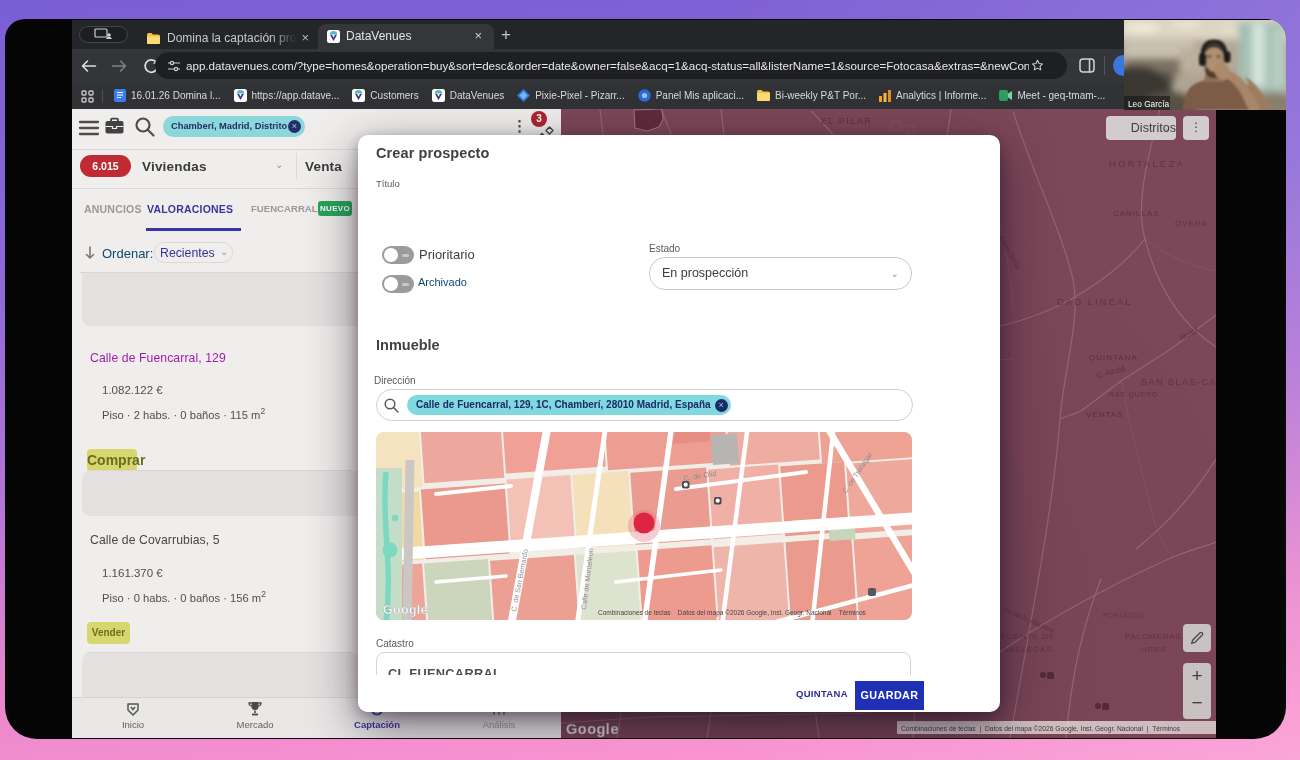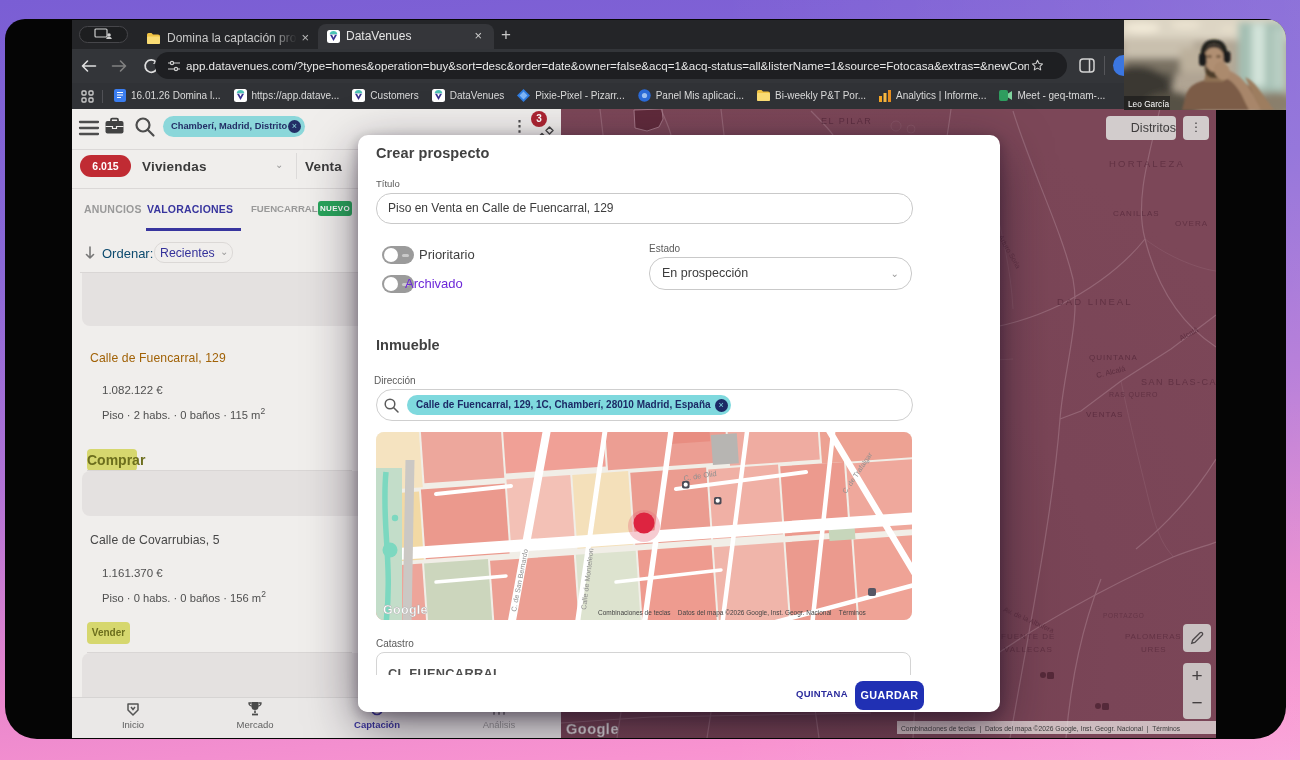--- a/index.html
+++ b/index.html
@@ -176,21 +176,21 @@
             <path d="M6 1v11M6 12l-3.5-3.5M6 12l3.5-3.5" stroke="#787878" stroke-width="1.6" fill="none" stroke-linecap="round"></path>
           </svg>
   <div style="position:absolute;left:30px;top:137px;font-size:13px;color:#0c4a6e">Ordenar:</div>
   <div style="position:absolute;left:82px;top:133px;width:79px;height:21px;border:1px solid #dbd8d6;border-radius:10px"></div>
   <div style="position:absolute;left:88px;top:137px;font-size:12.3px;font-weight:normal;color:#34319a">Recientes</div>
   <div style="position:absolute;left:148px;top:137px;color:#9a9a9a;font-size:10px">⌄</div>
   <div style="position:absolute;left:8px;top:163px;width:481px;height:1px;background:#d9d6d5"></div>
 
   <div style="position:absolute;left:10px;top:164px;width:398px;height:53px;background:#e4e1e0;border-radius:0 0 8px 8px"></div>
 
-  <div style="position:absolute;left:18px;top:242px;font-size:12.2px;color:#a16207;letter-spacing:.1px">Calle de Fuencarral, 129</div>
+  <div style="position:absolute;left:18px;top:242px;font-size:12.2px;color:#a21caf;letter-spacing:.1px">Calle de Fuencarral, 129</div>
   <div style="position:absolute;left:30px;top:275px;font-size:11.5px;color:#4f4f4f">1.082.122 €</div>
   <div style="position:absolute;left:30px;top:297px;font-size:11.2px;color:#4f4f4f">Piso · 2 habs. · 0 baños · 115 m<sup style="font-size:8.5px">2</sup></div>
   <div style="position:absolute;left:15px;top:340px;width:50px;height:22px;background:#d6d76e;border-radius:4px;color:#6c6e1d;font-size:14px;font-weight:bold;text-align:center;line-height:22px">Comprar</div>
   <div style="position:absolute;left:15px;top:361px;width:265px;height:1px;background:#d9d6d5"></div>
 
   <div style="position:absolute;left:10px;top:362px;width:398px;height:45px;background:#e4e1e0;border-radius:8px"></div>
 
   <div style="position:absolute;left:18px;top:424px;font-size:12.2px;color:#474747;letter-spacing:.1px">Calle de Covarrubias, 5</div>
   <div style="position:absolute;left:30px;top:458px;font-size:11.5px;color:#4f4f4f">1.161.370 €</div>
   <div style="position:absolute;left:30px;top:480px;font-size:11.2px;color:#4f4f4f">Piso · 0 habs. · 0 baños · 156 m<sup style="font-size:8.5px">2</sup></div>
@@ -316,32 +316,31 @@
 
 <div style="position:absolute;left:622px;top:554px;width:28px;height:56px;background:#d0cdcc;border-radius:4px;opacity:0.92">
 <div style="position:absolute;left:0;top:2px;width:28px;text-align:center;font-size:19px;color:#3f3f3f;font-weight:300">+</div>
 <div style="position:absolute;left:0;top:29px;width:28px;text-align:center;font-size:19px;color:#3f3f3f;font-weight:300">−</div>
 </div>
 </div>
 </div>
 <div id="modal">
   <div style="position:absolute;left:18px;top:10px;font-size:14.5px;font-weight:bold;color:#414141;letter-spacing:.1px">Crear prospecto</div>
   <div style="position:absolute;left:18px;top:43px;font-size:9.5px;color:#5a5a5a">Título</div>
-  <div style="position:absolute;left:18px;top:58px;width:537px;height:31px;border:1px solid #c9c9c9;border-radius:15px;font-size:12px;color:#3c3c3c;line-height:29px;padding-left:11px">Piso en Venta en Calle de Fuencarral, 129</div>
 
   <div style="position:absolute;left:24px;top:111px;width:32px;height:18px;background:#9b9b9b;border-radius:9px">
           <div style="position:absolute;left:2px;top:2px;width:14px;height:14px;background:#fff;border-radius:50%"></div>
           <div style="position:absolute;right:5px;top:8px;width:7px;height:2.5px;background:#c9c9c9;border-radius:2px"></div>
         </div>
   <div style="position:absolute;left:61px;top:112px;font-size:13px;color:#3f3f3f">Prioritario</div>
   <div style="position:absolute;left:24px;top:140px;width:32px;height:18px;background:#9b9b9b;border-radius:9px">
           <div style="position:absolute;left:2px;top:2px;width:14px;height:14px;background:#fff;border-radius:50%"></div>
           <div style="position:absolute;right:5px;top:8px;width:7px;height:2.5px;background:#c9c9c9;border-radius:2px"></div>
         </div>
-  <div style="position:absolute;left:47px;top:141px;font-size:13px;color:#6d28d9">Archivado</div>
+  <div style="position:absolute;left:60px;top:141px;font-size:11px;color:#0c4a6e">Archivado</div>
 
   <div style="position:absolute;left:291px;top:108px;font-size:10px;color:#5a5a5a">Estado</div>
   <div style="position:absolute;left:291px;top:122px;width:263px;height:33px;border:1px solid #c9c9c9;border-radius:16px;font-size:12.5px;color:#3c3c3c;line-height:31px;padding-left:12px">En prospección<span style="position:absolute;right:12px;top:0;color:#9a9a9a;font-size:10px">⌄</span></div>
 
   <div style="position:absolute;left:18px;top:202px;font-size:14.5px;font-weight:bold;color:#414141">Inmueble</div>
   <div style="position:absolute;left:16px;top:240px;font-size:10px;color:#5a5a5a">Dirección</div>
   <div style="position:absolute;left:18px;top:254px;width:537px;height:32px;border:1px solid #cfcfcf;border-radius:16px">
     <svg width="17" height="17" viewBox="0 0 17 17" style="position:absolute;left:6px;top:7px">
             <circle cx="7" cy="7" r="4.8" fill="none" stroke="#5a5a5a" stroke-width="1.5"></circle>
             <path d="M10.5 10.5l4.5 4.5" stroke="#5a5a5a" stroke-width="1.5" stroke-linecap="round"></path>
@@ -424,21 +423,21 @@
 
     <text x="222" y="183" font-size="6.5" fill="#444" font-family="Liberation Sans,sans-serif">Combinaciones de teclas&nbsp;&nbsp;&nbsp;&nbsp;Datos del mapa ©2026 Google, Inst. Geogr. Nacional&nbsp;&nbsp;&nbsp;&nbsp;Términos</text>
     <text x="7" y="182" font-size="12.5" fill="#fff" stroke="#adadad" stroke-width="0.4" font-weight="bold" font-family="Liberation Sans,sans-serif" letter-spacing="0.3">Google</text>
   </svg>
   </div>
   <div style="position:absolute;left:18px;top:503px;font-size:10px;color:#5a5a5a">Catastro</div>
   <div style="position:absolute;left:18px;top:517px;width:535px;height:70px;border:1px solid #d4d4d4;border-radius:8px;background:#fff"></div>
   <div style="position:absolute;left:30px;top:531px;font-size:12.8px;font-weight:bold;color:#4f4f4f;letter-spacing:.3px">CL FUENCARRAL</div>
   <div style="position:absolute;left:0;top:540px;width:573px;height:37px;background:#fff"></div>
   <div style="position:absolute;left:438px;top:553px;font-size:9.5px;font-weight:bold;color:#2b2b9c;letter-spacing:.3px">QUINTANA</div>
-  <div style="position:absolute;left:497px;top:546px;width:69px;height:29px;background:#2030b4;border-radius:8px;color:#fff;font-size:10.8px;font-weight:bold;text-align:center;line-height:29px;letter-spacing:.4px">GUARDAR</div>
+  <div style="position:absolute;left:497px;top:546px;width:69px;height:29px;background:#2030b4;border-radius:0;color:#fff;font-size:10.8px;font-weight:bold;text-align:center;line-height:29px;letter-spacing:.4px">GUARDAR</div>
 </div>
 </div>
 <div id="cam">
 <svg width="162" height="90" viewBox="0 0 162 90">
   <defs>
           <filter id="b1" x="-30%" y="-30%" width="160%" height="160%">
             <feGaussianBlur stdDeviation="3.5"></feGaussianBlur>
           </filter>
   <filter id="b2" x="-30%" y="-30%" width="160%" height="160%">
             <feGaussianBlur stdDeviation="1.1"></feGaussianBlur>

